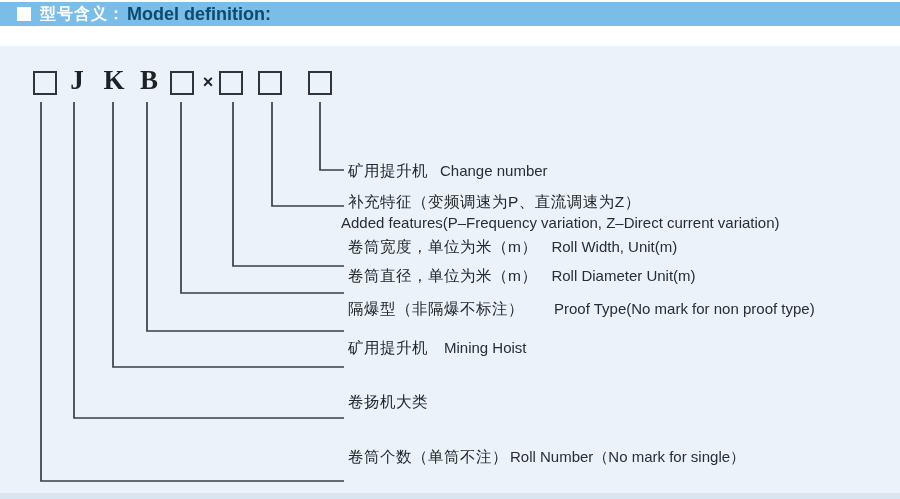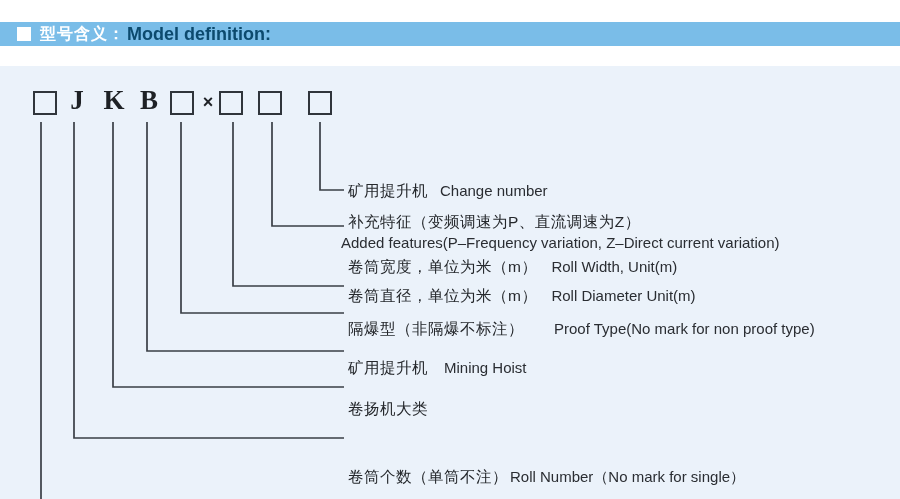--- a/index.html
+++ b/index.html
@@ -2,21 +2,21 @@
 <html><head>
 <meta charset="utf-8">
 <style>
   html,body{margin:0;padding:0;}
   body{
     width:900px;height:499px;position:relative;overflow:hidden;
     background:#ffffff;
     font-family:"Liberation Sans","DejaVu Sans",sans-serif;
     color:#25282c;
   }
-  .page{position:absolute;inset:0;margin-top:20px;}
+  .page{position:absolute;inset:0;}
   
   .header-bar{
     position:absolute;left:0;top:2px;width:900px;height:24px;
     background:#7abde8;display:flex;align-items:center;
   }
   .bullet{
     display:inline-block;width:14px;height:14px;background:#ffffff;
     margin-left:17px;margin-right:9px;flex:0 0 auto;
   }
   .h-zh{font-size:16px;font-weight:bold;color:#ffffff;letter-spacing:1px;line-height:1;}
@@ -119,21 +119,21 @@
     <div class="lbl g30" style="left:348px;top:254px;">
       <span class="zh">隔爆型（非隔爆不标注）</span>
       <span class="en">Proof Type(No mark for non proof type)</span>
     </div>
 
     <div class="lbl g16" style="left:348px;top:293px;align-items:flex-end;">
       <span class="zh">矿用提升机</span>
       <span class="en">Mining Hoist</span>
     </div>
 
-    <div class="lbl g12" style="left:348px;top:334px;">
+    <div class="lbl g12" style="left:348px;top:347px;">
       <span class="zh">卷扬机大类</span>
     </div>
 
     <div class="lbl g02" style="left:348px;top:402px;">
       <span class="zh">卷筒个数（单筒不注）</span>
       <span class="en">Roll Number（No mark for single）</span>
     </div>
 
   </div>
 

